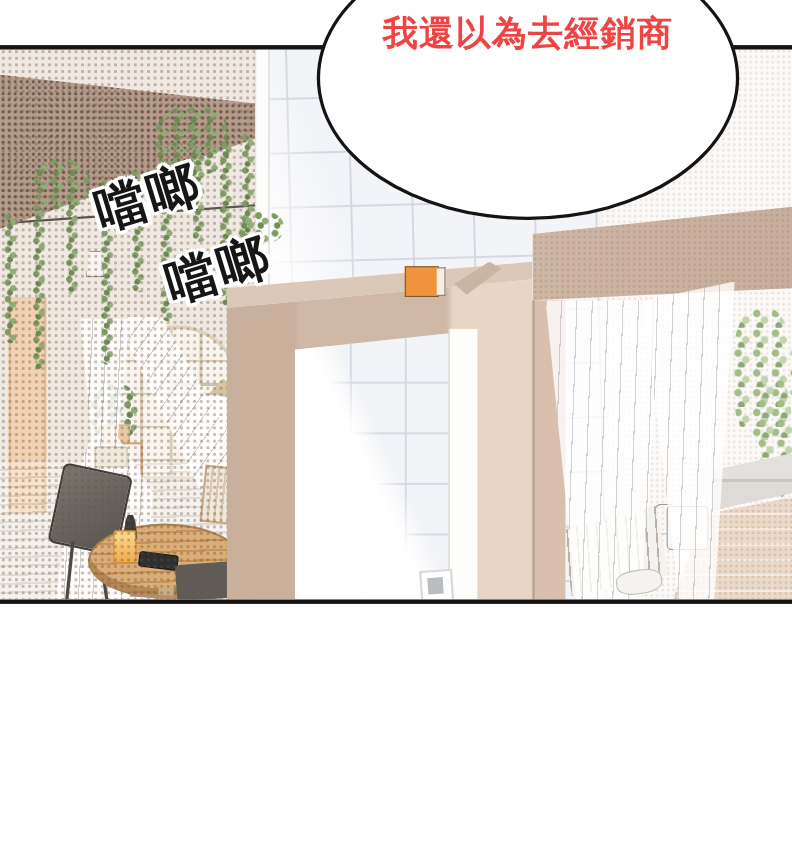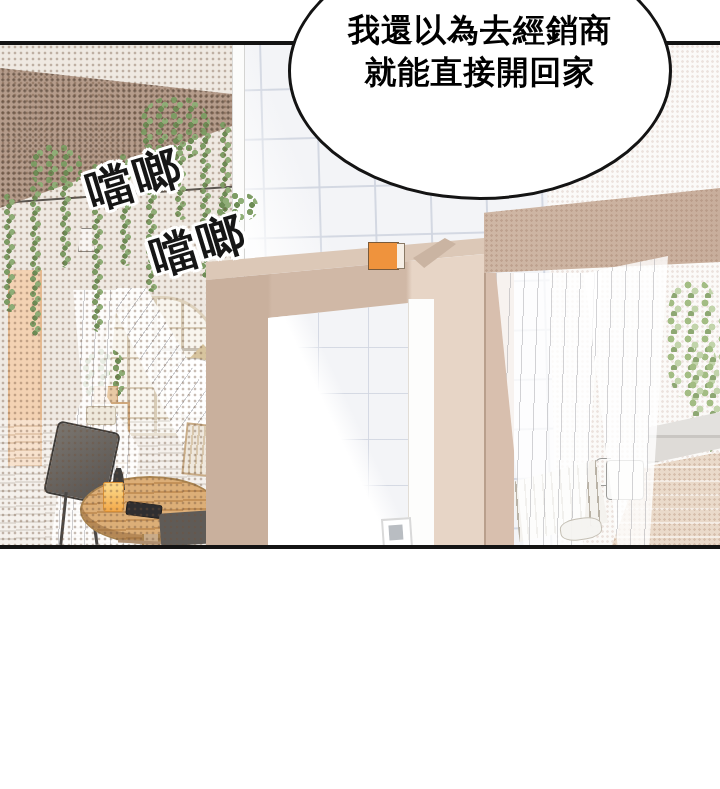--- a/index.html
+++ b/index.html
@@ -186,21 +186,21 @@
     text-shadow:3px 0 0 #fff,-3px 0 0 #fff,0 3px 0 #fff,0 -3px 0 #fff,
       2.5px 2.5px 0 #fff,-2.5px 2.5px 0 #fff,2.5px -2.5px 0 #fff,-2.5px -2.5px 0 #fff,
       4px 1px 0 #fff,-4px 1px 0 #fff;}
   #sfx-1{left:86px;top:112px;}
   #sfx-2{left:150px;top:178px;}
 
   
   #speech-bubble{left:288px;top:-58px;width:378px;height:252px;background:#ffffff;
     border:3.5px solid #141414;border-radius:50%;z-index:10;}
   #speech-text{left:0;top:64px;width:100%;text-align:center;font-size:32px;line-height:42px;
-    font-weight:600;color:#000000;letter-spacing:1px;}
+    font-weight:600;color:#ef4444;letter-spacing:1px;}
 </style>
 </head>
 <body>
 
 <div id="page">
 
   <div class="abs" id="scene">
 
     <div class="abs" id="wall-right"></div>
     <div class="abs" id="tile-wall"></div>
@@ -283,17 +283,16 @@
     <div class="abs sfx" id="sfx-1">噹啷</div>
     <div class="abs sfx" id="sfx-2">噹啷</div>
   </div>
 
   <div class="abs" id="panel-border-top"></div>
   <div class="abs" id="panel-border-bottom"></div>
 
   <div class="abs" id="speech-bubble">
     <div class="abs" id="speech-text">
       <div>我還以為去經銷商</div>
-      <div>就能直接開回家</div>
     </div>
   </div>
 
 </div>
 
 </body></html>

